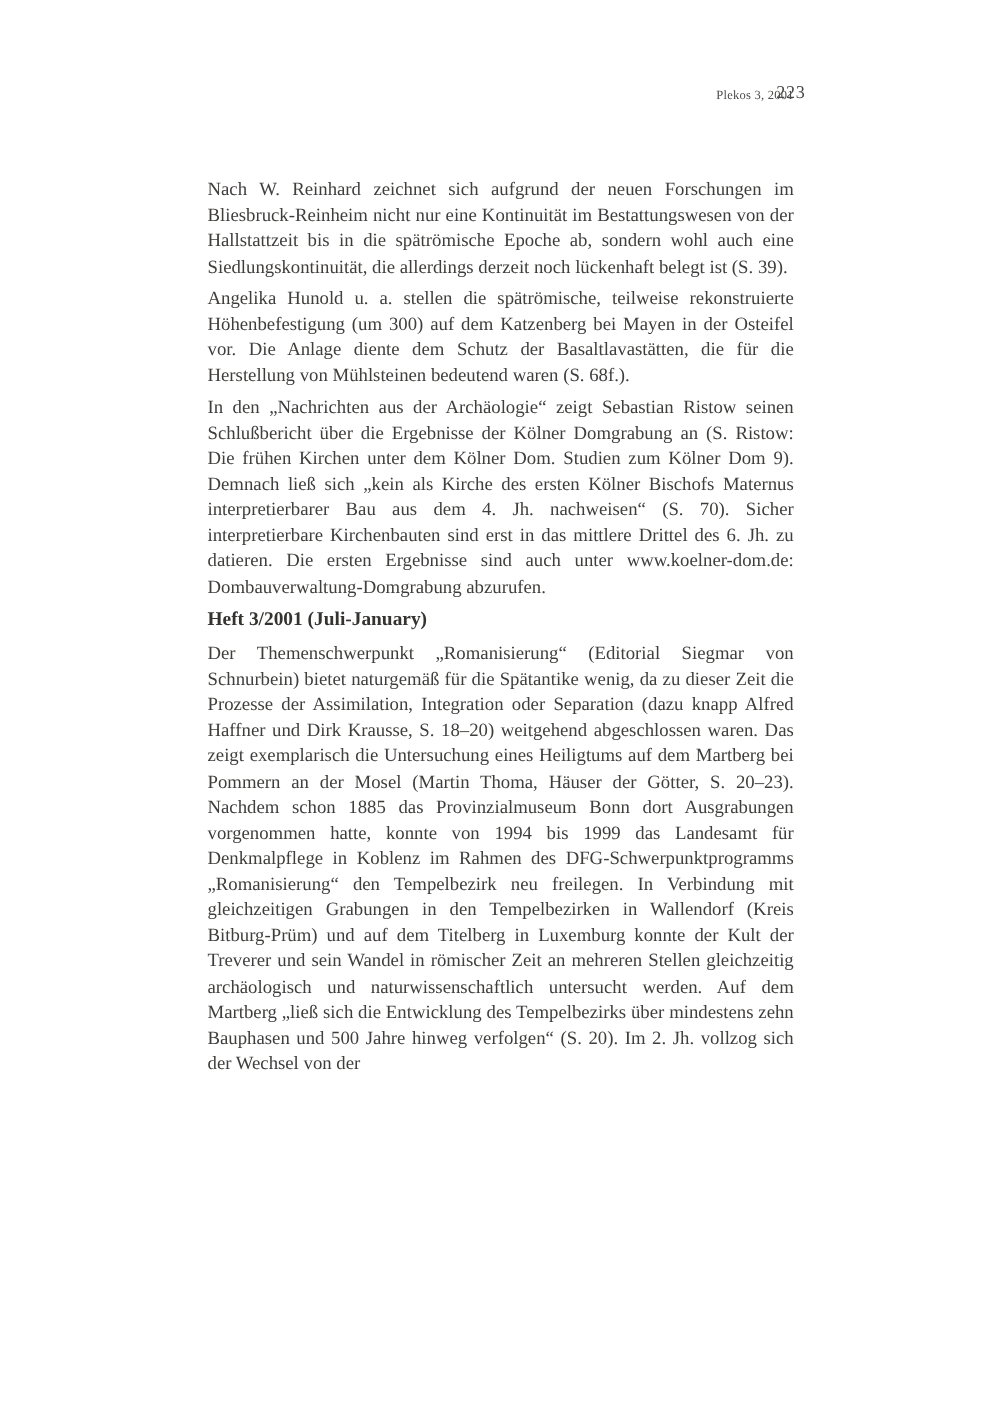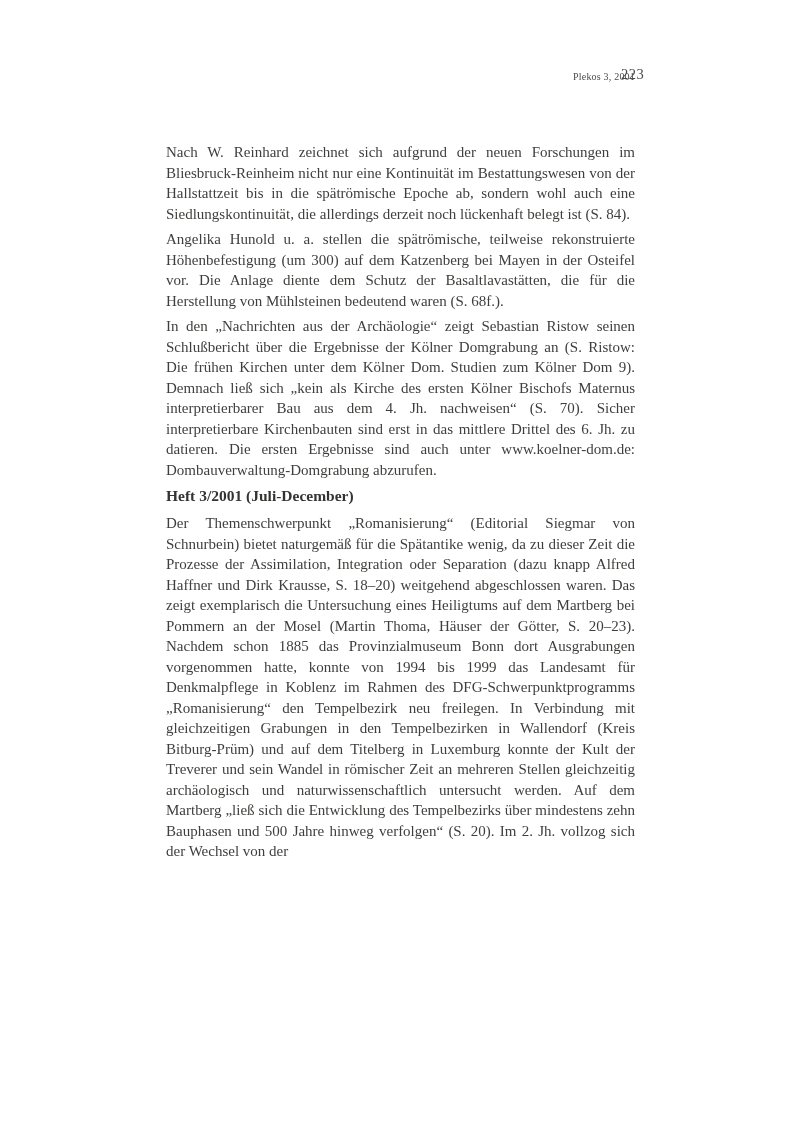--- a/index.html
+++ b/index.html
@@ -65,25 +65,25 @@
 <body>
 
 <div class="page">
 
   <div class="running-header">Plekos 3, 2001</div>
 
   <div class="page-number">223</div>
 
   <div class="content">
 
-    <p>Nach W. Reinhard zeichnet sich aufgrund der neuen Forschungen im Bliesbruck-Reinheim nicht nur eine Kontinuität im Bestattungswesen von der Hallstattzeit bis in die spätrömische Epoche ab, sondern wohl auch eine Siedlungskontinuität, die allerdings derzeit noch lückenhaft belegt ist (S. 84).</p>
+    <p>Nach W. Reinhard zeichnet sich aufgrund der neuen Forschungen im Bliesbruck-Reinheim nicht nur eine Kontinuität im Bestattungswesen von der Hallstattzeit bis in die spätrömische Epoche ab, sondern wohl auch eine Siedlungskontinuität, die allerdings derzeit noch lückenhaft belegt ist (S. 39).</p>
 
 
     <p>Angelika Hunold u. a. stellen die spätrömische, teilweise rekonstruierte Höhenbefestigung (um 300) auf dem Katzenberg bei Mayen in der Osteifel vor. Die Anlage diente dem Schutz der Basaltlavastätten, die für die Herstellung von Mühlsteinen bedeutend waren (S. 68f.).</p>
 
     <p>In den „Nachrichten aus der Archäologie“ zeigt Sebastian Ristow seinen Schlußbericht über die Ergebnisse der Kölner Domgrabung an (S. Ristow: Die frühen Kirchen unter dem Kölner Dom. Studien zum Kölner Dom 9). Demnach ließ sich „kein als Kirche des ersten Kölner Bischofs Maternus interpretierbarer Bau aus dem 4. Jh. nachweisen“ (S. 70). Sicher interpretierbare Kirchenbauten sind erst in das mittlere Drittel des 6. Jh. zu datieren. Die ersten Ergebnisse sind auch unter www.koelner-dom.de: Dombauverwaltung-Domgrabung abzurufen.</p>
 
-    <h2>Heft 3/2001 (Juli-December)</h2>
+    <h2>Heft 3/2001 (Juli-January)</h2>
 
     <p>Der Themenschwerpunkt „Romanisierung“ (Editorial Siegmar von Schnurbein) bietet naturgemäß für die Spätantike wenig, da zu dieser Zeit die Prozesse der Assimilation, Integration oder Separation (dazu knapp Alfred Haffner und Dirk Krausse, S. 18–20) weitgehend abgeschlossen waren. Das zeigt exemplarisch die Untersuchung eines Heiligtums auf dem Martberg bei Pommern an der Mosel (Martin Thoma, Häuser der Götter, S. 20–23). Nachdem schon 1885 das Provinzialmuseum Bonn dort Ausgrabungen vorgenommen hatte, konnte von 1994 bis 1999 das Landesamt für Denkmalpflege in Koblenz im Rahmen des DFG-Schwerpunktprogramms „Romanisierung“ den Tempelbezirk neu freilegen. In Verbindung mit gleichzeitigen Grabungen in den Tempelbezirken in Wallendorf (Kreis Bitburg-Prüm) und auf dem Titelberg in Luxemburg konnte der Kult der Treverer und sein Wandel in römischer Zeit an mehreren Stellen gleichzeitig archäologisch und naturwissenschaftlich untersucht werden. Auf dem Martberg „ließ sich die Entwicklung des Tempelbezirks über mindestens zehn Bauphasen und 500 Jahre hinweg verfolgen“ (S. 20). Im 2. Jh. vollzog sich der Wechsel von der</p>
 
   </div>
 </div>
 
 </body></html>

